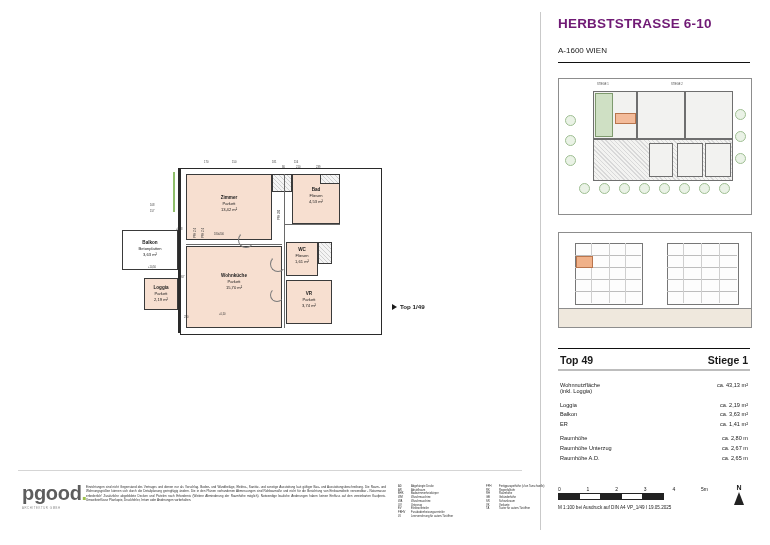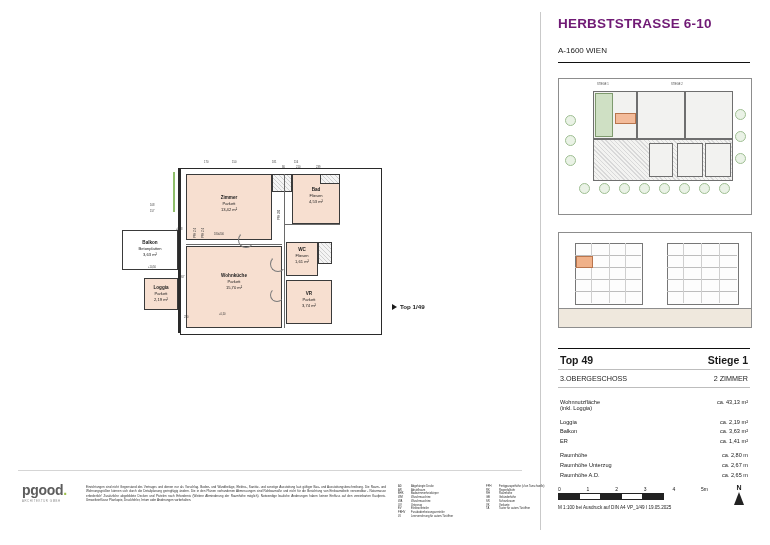--- a/index.html
+++ b/index.html
@@ -320,21 +320,21 @@
     border-left: 5.4px solid #1a1a1a;
   }
 
   
   .logo {
     position: absolute;
     left: 22px; top: 482px;
     width: 74px;
   }
   .logo-main {
-    font-size: 14px;
+    font-size: 20px;
     font-weight: bold;
     color: #5d5d5d;
     letter-spacing: -0.3px;
   }
   .logo-main .dot { color: #9ec24b; }
   .logo-sub {
     font-size: 2.8px;
     color: #8a8a8a;
     letter-spacing: 0.6px;
     margin-top: 1px;
@@ -540,24 +540,20 @@
     <div class="sec-base"></div>
   </div>
 
   <div class="infobox">
     <div class="ib-rule"></div>
     <div class="ib-toprow">
       <div class="ib-top-left">Top 49</div>
       <div class="ib-top-right">Stiege 1</div>
     </div>
     <div class="ib-rule thin"></div>
-    <div class="ib-secondrow">
-      <div>3.OBERGESCHOSS</div>
-      <div>2 ZIMMER</div>
-    </div>
     <div class="ib-rule thin"></div>
 
     <div class="ib-list">
       <div class="ib-line two-line" style="margin-top:4px;">
         <div class="lbl">
           <span>Wohnnutzfläche</span><br>
           <span>(inkl. Loggia)</span>
         </div>
         <div class="val">ca. 43,13 m²</div>
       </div>

